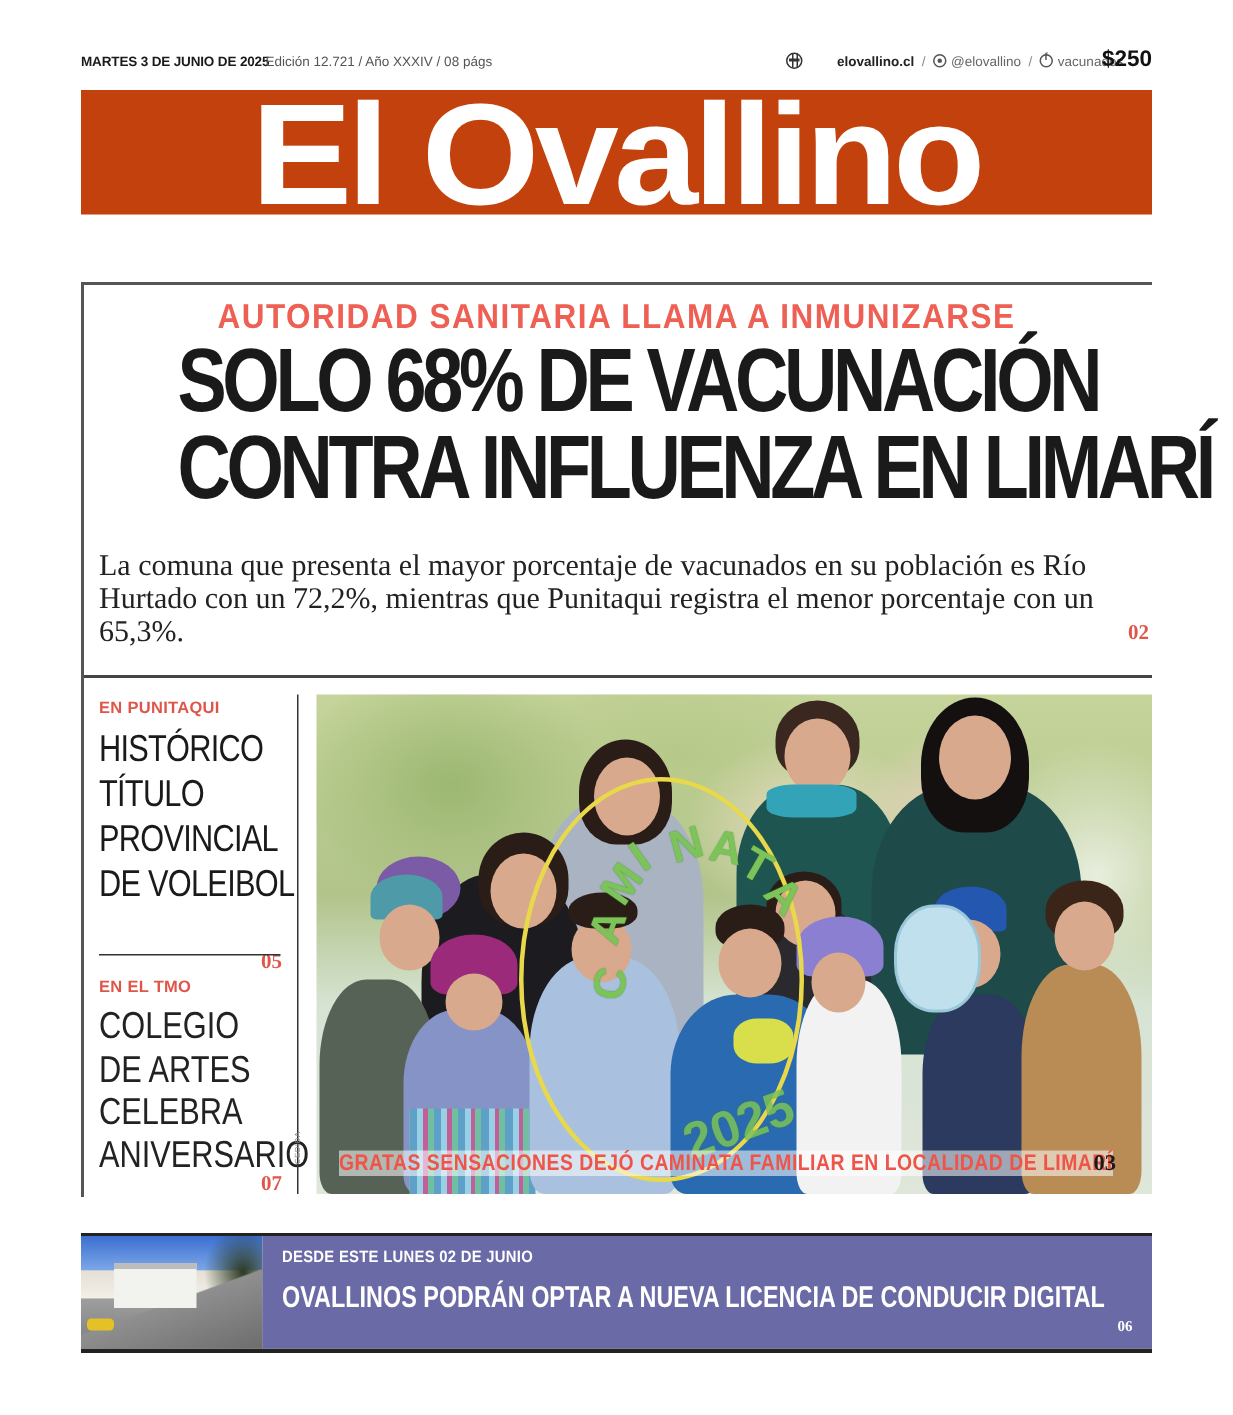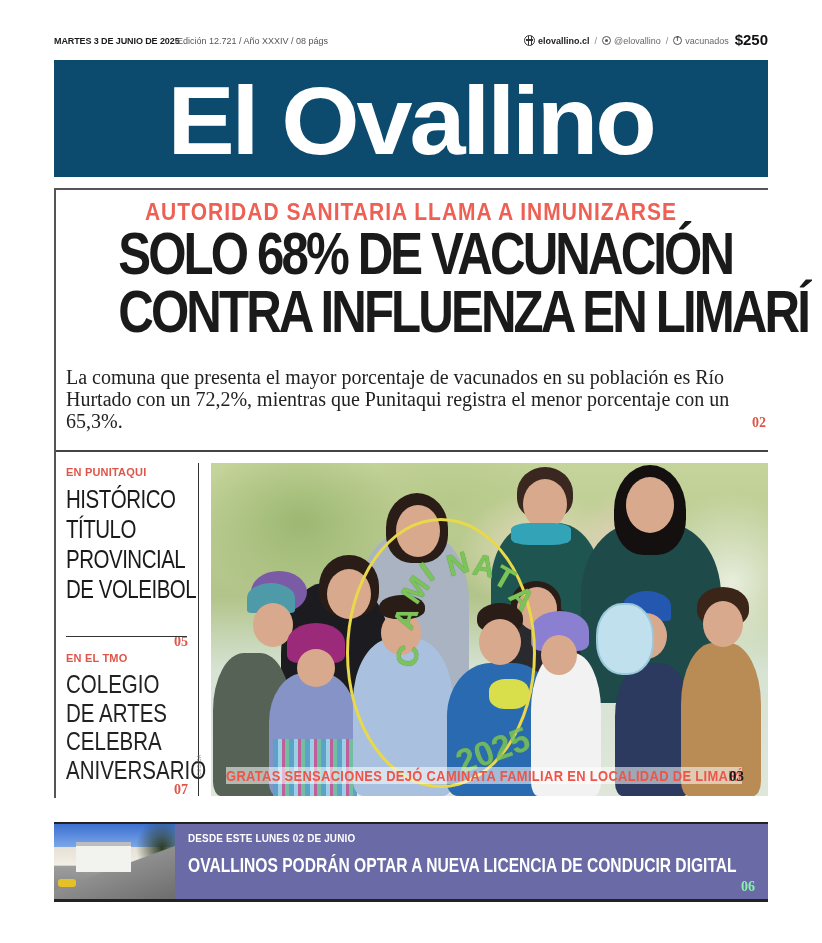--- a/index.html
+++ b/index.html
@@ -4,33 +4,33 @@
 <style>
   * { box-sizing: border-box; margin: 0; padding: 0; }
   html, body { width: 822px; height: 943px; background: #ffffff; overflow: hidden; }
   body { position: relative; font-family: "Liberation Sans", sans-serif; color: #1a1a1a; }
 
   
   .topbar { position: absolute; left: 54px; top: 33px; width: 714px; height: 18px; }
   .topbar .date { position: absolute; left: 0; top: 3px; font-size: 9px; font-weight: bold; letter-spacing: -0.1px; color: #1a1a1a; }
   .topbar .edition { position: absolute; left: 123px; top: 3px; font-size: 9px; color: #555; }
   .topbar .links { position: absolute; left: 470px; top: 2px; font-size: 9px; color: #666; display: flex; align-items: center; gap: 3px; }
-  .topbar .links .site { font-weight: bold; color: #222; }
+  .topbar .links .site { font-weight: bold; color: #222; margin-left: 20px; }
   .topbar .links .sep { color: #888; margin: 0 2px; }
   .topbar .ico { display: inline-block; width: 11px; height: 11px; border-radius: 50%; border: 1.3px solid #333; position: relative; }
   .topbar .ico.globe::before { content: ""; position: absolute; left: 1px; right: 1px; top: 3px; height: 2px; background: #333; }
   .topbar .ico.globe::after { content: ""; position: absolute; left: 3px; top: 0; bottom: 0; width: 2px; border-left: 1px solid #333; border-right: 1px solid #333; }
   .topbar .ico.tw { width: 9px; height: 9px; border-width: 1px; border-color: #555; }
   .topbar .ico.tw::after { content: ""; position: absolute; left: 2px; top: 2px; width: 3px; height: 3px; background: #555; border-radius: 50%; }
   .topbar .ico.fb { width: 9px; height: 9px; border-width: 1px; border-color: #555; }
   .topbar .ico.fb::after { content: "f"; position: absolute; left: 2px; top: -2px; font-size: 7px; font-weight: bold; color: #555; }
   .topbar .price { position: absolute; right: 0; top: -2px; font-size: 15px; font-weight: bold; color: #111; }
 
   
-  .logo { position: absolute; left: 54px; top: 60px; width: 714px; height: 117px; background: #0c4a6e; display: flex; align-items: center; justify-content: center; }
+  .logo { position: absolute; left: 54px; top: 60px; width: 714px; height: 83px; background: #c2410c; display: flex; align-items: center; justify-content: center; }
   .logo span { color: #ffffff; font-family: "Liberation Sans", sans-serif; font-weight: bold; font-size: 96px; letter-spacing: -3px; transform: scaleX(1.05); line-height: 1; margin-top: 4px; }
 
   
   .mainbox { position: absolute; left: 54px; top: 188px; width: 714px; height: 610px; border-left: 2px solid #555; border-top: 2px solid #555; }
 
   .kicker { position: absolute; left: 0; width: 714px; top: 200px; text-align: center; font-family: "Liberation Sans", sans-serif; font-weight: bold; font-size: 21px; letter-spacing: 1px; color: #ee5f54; transform: scaleY(1.1); }
   .headline { position: absolute; left: 54px; width: 714px; top: 225px; text-align: left; font-family: "Liberation Sans", sans-serif; font-weight: bold; color: #1a1a1a; line-height: 58px; }
   .headline .l1 { display: block; font-size: 60px; letter-spacing: -3.5px; transform: scaleX(0.82); transform-origin: center; white-space: nowrap; }
   .headline .l2 { display: block; font-size: 60px; letter-spacing: -3.5px; transform: scaleX(0.82); transform-origin: center; white-space: nowrap; }
 
@@ -76,21 +76,21 @@
     background:
       linear-gradient(160deg, rgba(0,0,0,0) 55%, #8f8f8f 56%, #6d6d6d 100%),
       radial-gradient(ellipse 26px 30px at 108px 24px, #2b3a22 0%, rgba(43,58,34,0) 100%),
       linear-gradient(180deg, #3c6fd0 0%, #7aa6e8 30%, #e6e0d6 31%, #f3efe6 55%, #9e9e9e 56%, #7d7d7d 100%);
   }
   .teaser .thumb .house { position: absolute; left: 22px; top: 18px; width: 55px; height: 30px; background: #f2f2ee; border-top: 4px solid #bdbdbd; }
   .teaser .thumb .car { position: absolute; left: 4px; top: 55px; width: 18px; height: 8px; background: #e4c227; border-radius: 3px; }
   .teaser .panel { position: absolute; left: 121px; top: 0; width: 593px; height: 75px; background: #6a6aa6; }
   .teaser .t-kicker { position: absolute; left: 13px; top: 8px; color: #ffffff; font-family: "Liberation Sans", sans-serif; font-weight: bold; font-size: 11px; letter-spacing: 0.2px; transform: scaleX(0.9); transform-origin: left; white-space: nowrap; }
   .teaser .t-title { position: absolute; left: 13px; top: 30px; color: #ffffff; font-family: "Liberation Sans", sans-serif; font-weight: bold; font-size: 20px; letter-spacing: 0; transform: scaleX(0.78); transform-origin: left; white-space: nowrap; }
-  .teaser .t-ref { position: absolute; right: 13px; top: 55px; color: #86efac; font-family: "Liberation Serif", serif; font-weight: bold; font-size: 14px; }
+  .teaser .t-ref { position: absolute; right: 13px; top: 55px; color: #ffffff; font-family: "Liberation Serif", serif; font-weight: bold; font-size: 10px; }
 </style>
 </head>
 <body>
 
 <div class="topbar">
   <span class="date">MARTES 3 DE JUNIO DE 2025</span>
   <span class="edition">Edición 12.721 / Año XXXIV / 08 págs</span>
   <div class="links">
     <span class="ico globe"></span>
     <span class="site">elovallino.cl</span>

